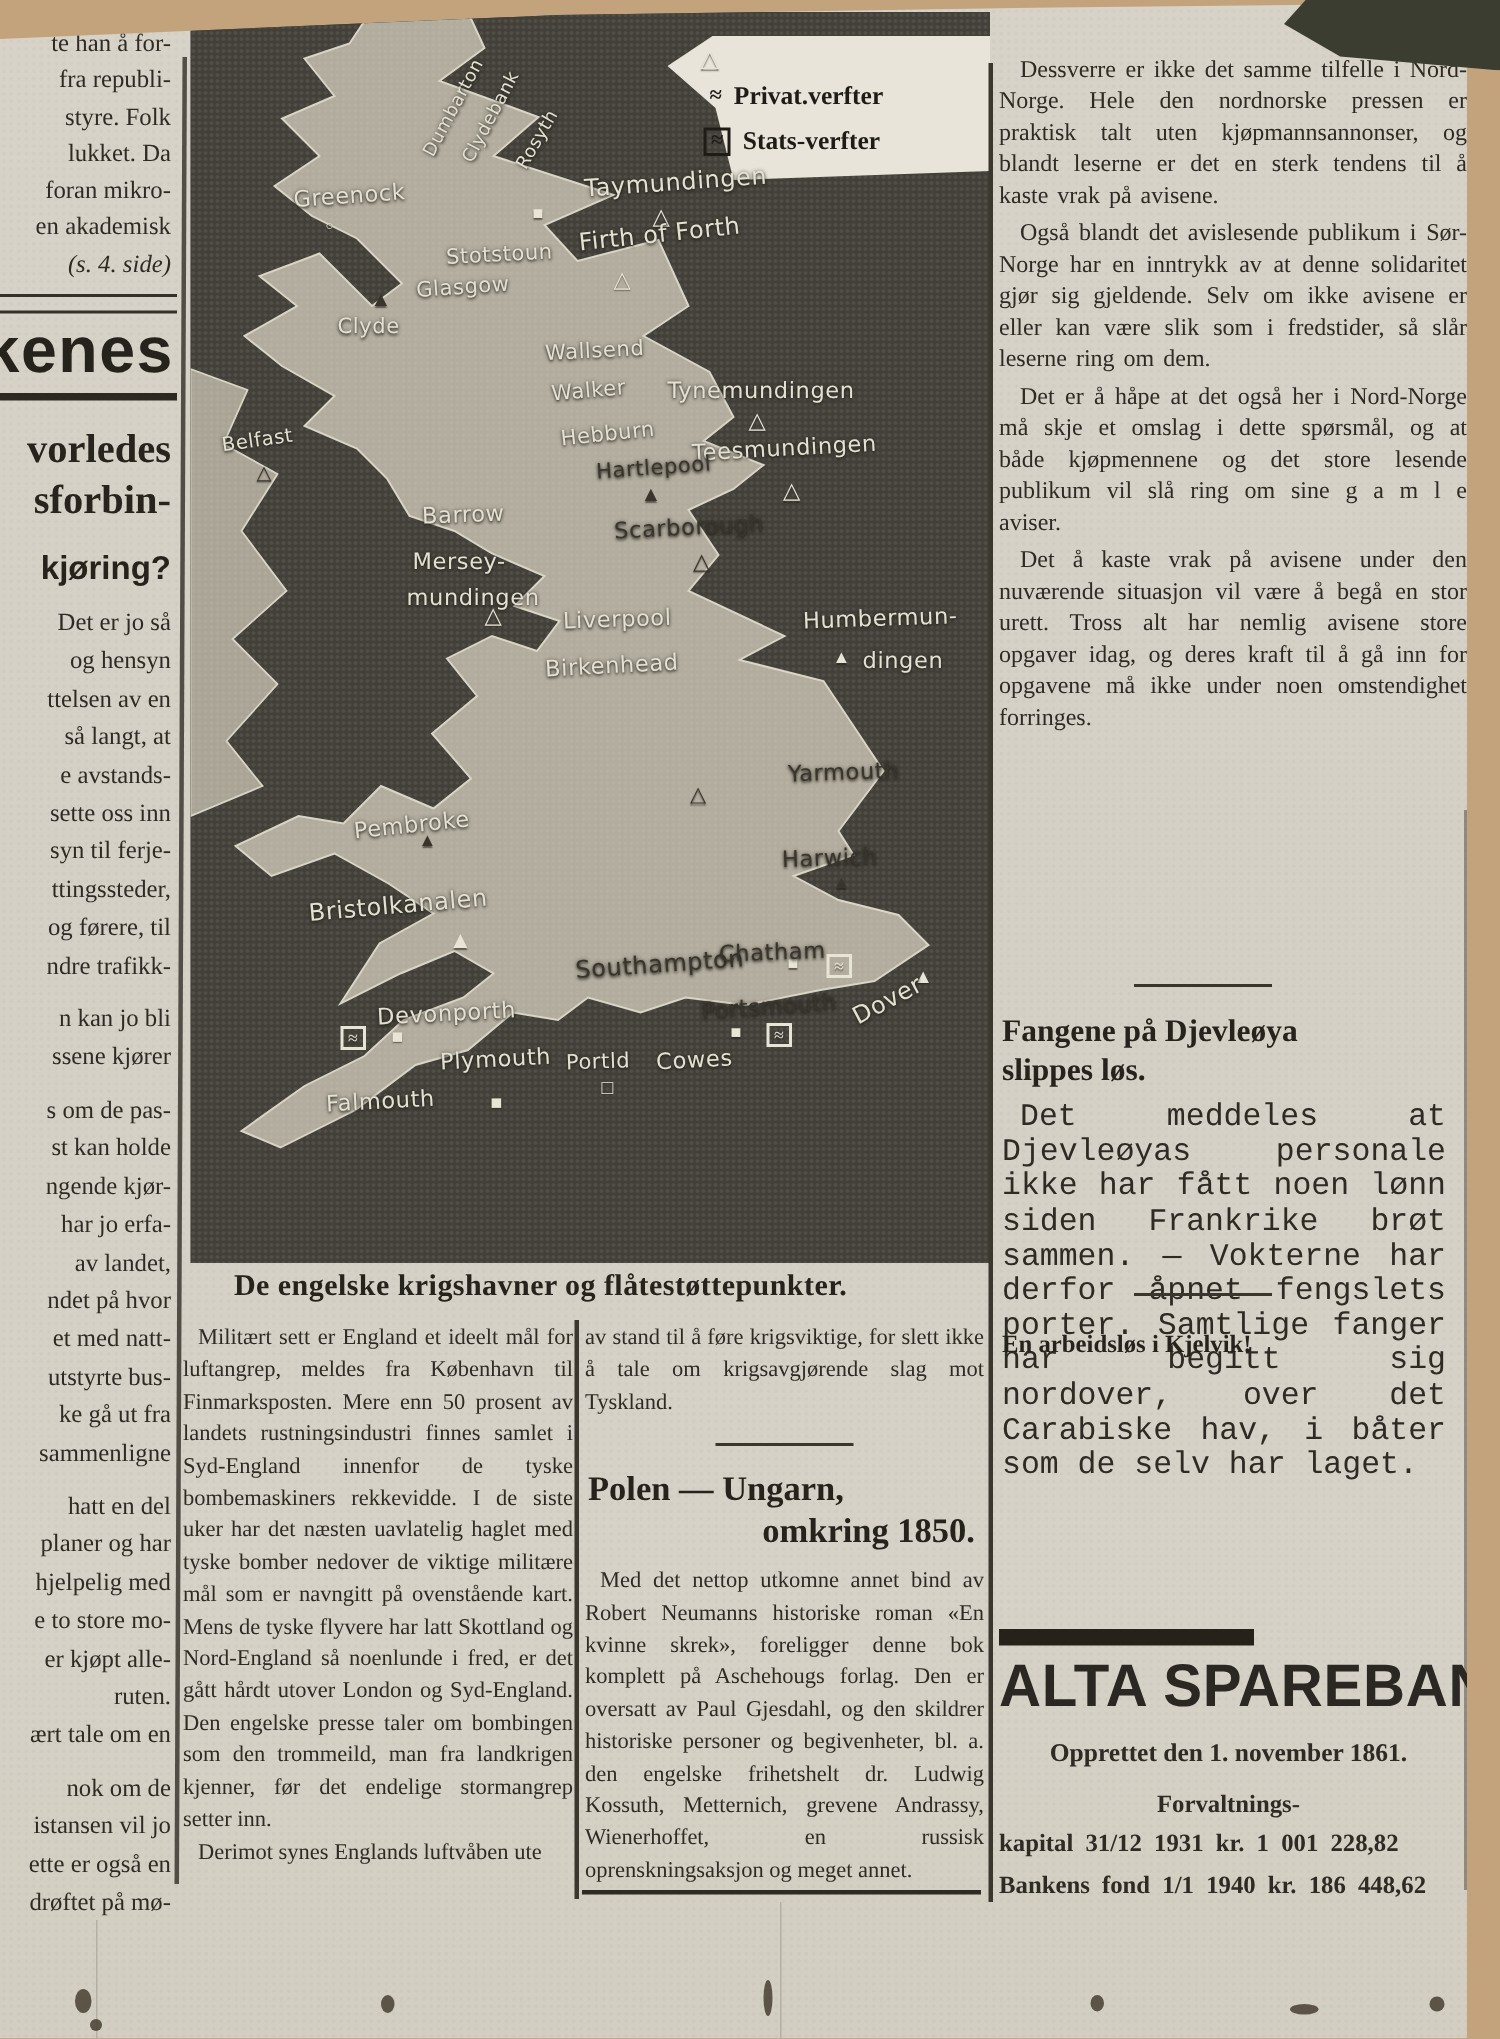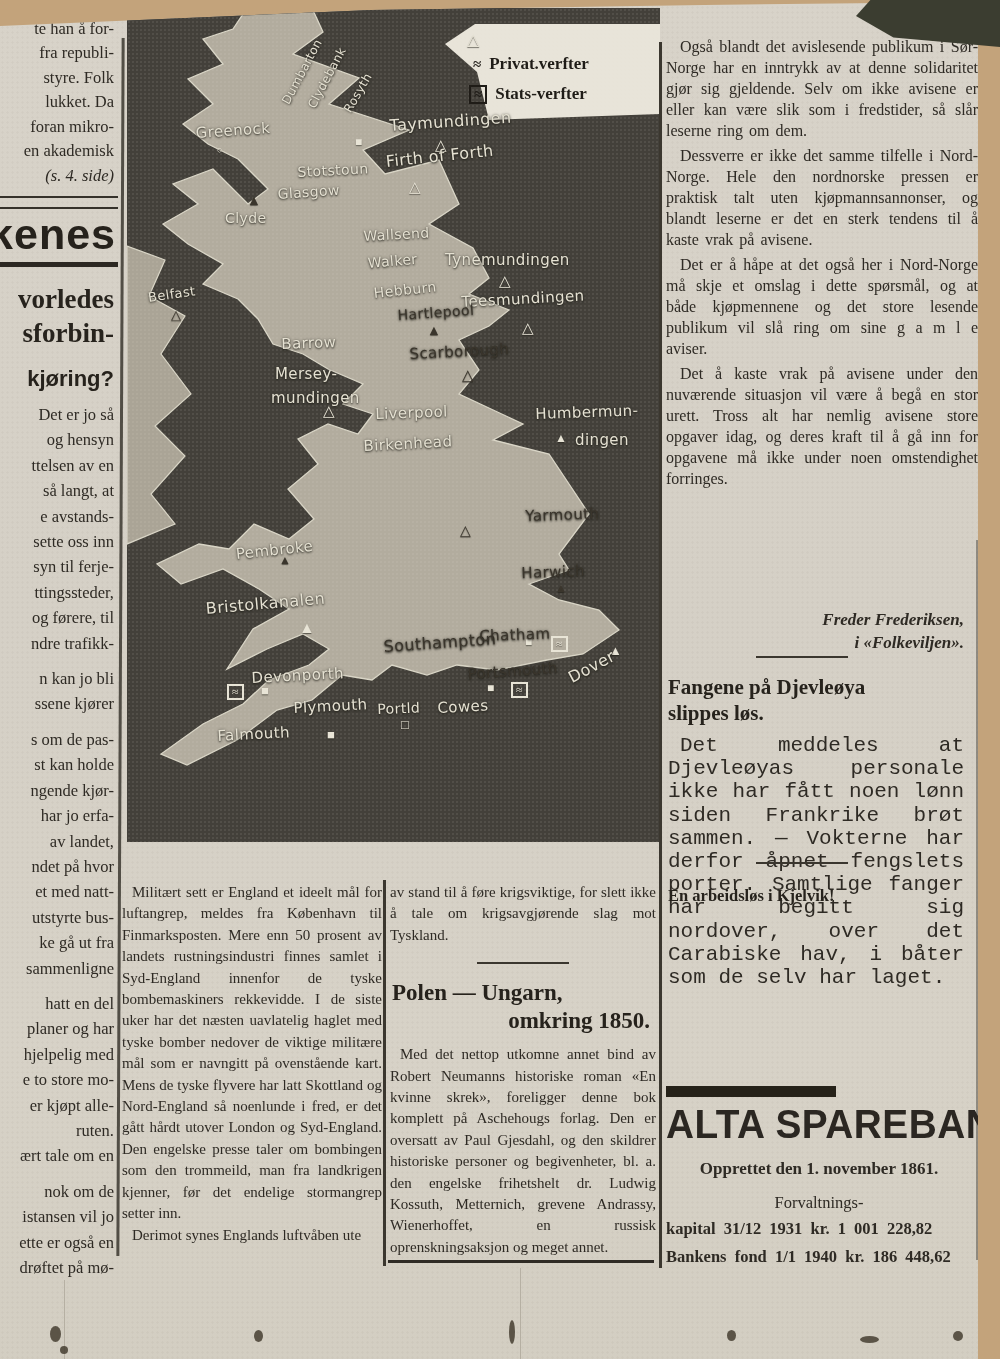--- a/index.html
+++ b/index.html
@@ -91,21 +91,21 @@
   .dj-h{position:absolute;top:638px;left:2px;margin:0;font-size:21px;line-height:26px;font-weight:bold;color:#26221c;}
   .dj-b{position:absolute;top:698px;left:2px;width:296px;}
   .rc-small{font-size:21px;line-height:23.2px;text-align:justify;text-indent:12px;margin:0;font-family:Liberation Mono, monospace;}
   .kj-h{position:absolute;top:850px;left:2px;margin:0;font-size:16.5px;font-weight:bold;color:#26221c;}
   .kj-b{position:absolute;top:874px;left:2px;width:296px;}
   .black-bar{position:absolute;top:1050px;left:0;width:170px;height:11px;background:#262219;}
   .ad{position:absolute;top:1066px;left:0;width:306px;}
   .ad-name{font-family:"Liberation Sans",sans-serif;font-weight:bold;font-size:40px;
     letter-spacing:.5px;color:#2b2722;transform:scaleX(.97);transform-origin:0 0;white-space:nowrap;}
   .ad-founded{margin-top:12px;text-align:center;font-size:17px;font-weight:bold;}
-  .ad-l1{margin-top:14px;text-align:center;font-size:16.5px;font-weight:normal;}
+  .ad-l1{margin-top:14px;text-align:center;font-size:16.5px;font-weight:bold;}
   .ad-l2,.ad-l3{margin-top:4px;font-size:16.5px;font-weight:bold;line-height:24px;word-spacing:4px;}
   
   #holes{position:absolute;inset:0;pointer-events:none;}
   .hole{position:absolute;background:#453e31;border-radius:50%;opacity:.85;}
 </style>
 </head>
 <body>
 
 <div class="page">
   <div class="grain"></div>
@@ -262,20 +262,21 @@
     <div class="legend-row lr1">
       <span class="mk mk-tilde"></span>
       <span>Privat.verfter</span>
     </div>
     <div class="legend-row lr2">
       <span class="mk mk-boxtilde"></span>
       <span>Stats-verfter</span>
     </div>
   </figure>
 
+  <div class="caption">De engelske krigshavner og flåtestøttepunkter.</div>
 
   <section id="col1">
 
   <p class="body-p">Militært sett er England et ideelt mål for luftangrep, meldes fra København til Finmarksposten.  Mere enn 50 prosent av landets rustningsindustri finnes samlet i Syd-England innenfor de tyske bombemaskiners rekkevidde.  I de siste uker har det næsten uavlatelig haglet med tyske bomber nedover de viktige militære mål som er navngitt på ovenstående kart.  Mens de tyske flyvere har latt Skottland og Nord-England så noenlunde i fred, er det gått hårdt utover London og Syd-England.  Den engelske presse taler om bombingen som den trommeild, man fra landkrigen kjenner, før det endelige stormangrep setter inn.</p>
       <p class="body-p">Derimot synes Englands luftvåben ute</p>
     </section>
 
   <div class="vrule vrule-mid"></div>
 
   <section id="col2">
@@ -286,29 +287,25 @@
     <p class="body-p">Med det nettop utkomne annet bind av Robert Neumanns historiske roman «En kvinne skrek», foreligger denne bok komplett på Aschehougs forlag.  Den er oversatt av Paul Gjesdahl, og den skildrer historiske personer og begivenheter, bl. a. den engelske frihetshelt dr. Ludwig Kossuth, Metternich, grevene Andrassy, Wienerhoffet, en russisk oprenskningsaksjon og meget annet.</p>
   </section>
 
   <div class="hrule-mid-bottom"></div>
   <div class="vrule vrule-right"></div>
   <div class="vrule vrule-edge"></div>
 
   <section id="right-col">
     <div class="rc-solidarity">
 
-    <p class="rc-p">Også blandt det avislesende publikum i Sør-Norge har en inntrykk av at denne solidaritet gjør sig gjeldende.  Selv om ikke avisene er eller kan være slik som i fredstider, så slår leserne ring om dem.</p>
-        <p class="rc-p">Dessverre er ikke det samme tilfelle i Nord-Norge.  Hele den nordnorske pressen er praktisk talt uten kjøpmannsannonser, og blandt leserne er det en sterk tendens til å kaste vrak på avisene.</p>
+    <p class="rc-p">Dessverre er ikke det samme tilfelle i Nord-Norge.  Hele den nordnorske pressen er praktisk talt uten kjøpmannsannonser, og blandt leserne er det en sterk tendens til å kaste vrak på avisene.</p>
+        <p class="rc-p">Også blandt det avislesende publikum i Sør-Norge har en inntrykk av at denne solidaritet gjør sig gjeldende.  Selv om ikke avisene er eller kan være slik som i fredstider, så slår leserne ring om dem.</p>
         <p class="rc-p">Det er å håpe at det også her i Nord-Norge må skje et omslag i dette spørsmål, og at både kjøpmennene og det store lesende publikum vil slå ring om sine g a m l e aviser.</p>
         <p class="rc-p">Det å kaste vrak på avisene under den nuværende situasjon vil være å begå en stor urett.  Tross alt har nemlig avisene store opgaver idag, og deres kraft til å gå inn for opgavene må ikke under noen omstendighet forringes.</p>
       </div>
-    <div class="sig">
-      <div>Freder Frederiksen,</div>
-      <div>i «Folkeviljen».</div>
-    </div>
     <div class="dash-divider dd-abs dd1"></div>
     <h2 class="dj-h">
       <span>Fangene på Djevleøya</span><br>
       <span>slippes løs.</span>
     </h2>
     <p class="rc-small dj-b">Det meddeles at Djevleøyas personale ikke har fått noen lønn siden Frankrike brøt sammen. — Vokterne har derfor åpnet fengslets porter.  Samtlige fanger har begitt sig nordover, over det Carabiske hav, i båter som de selv har laget.</p>
     <div class="dash-divider dd-abs dd2"></div>
     <h4 class="kj-h">En arbeidsløs i Kjelvik!</h4>
     <div class="black-bar"></div>
     <div class="ad">

